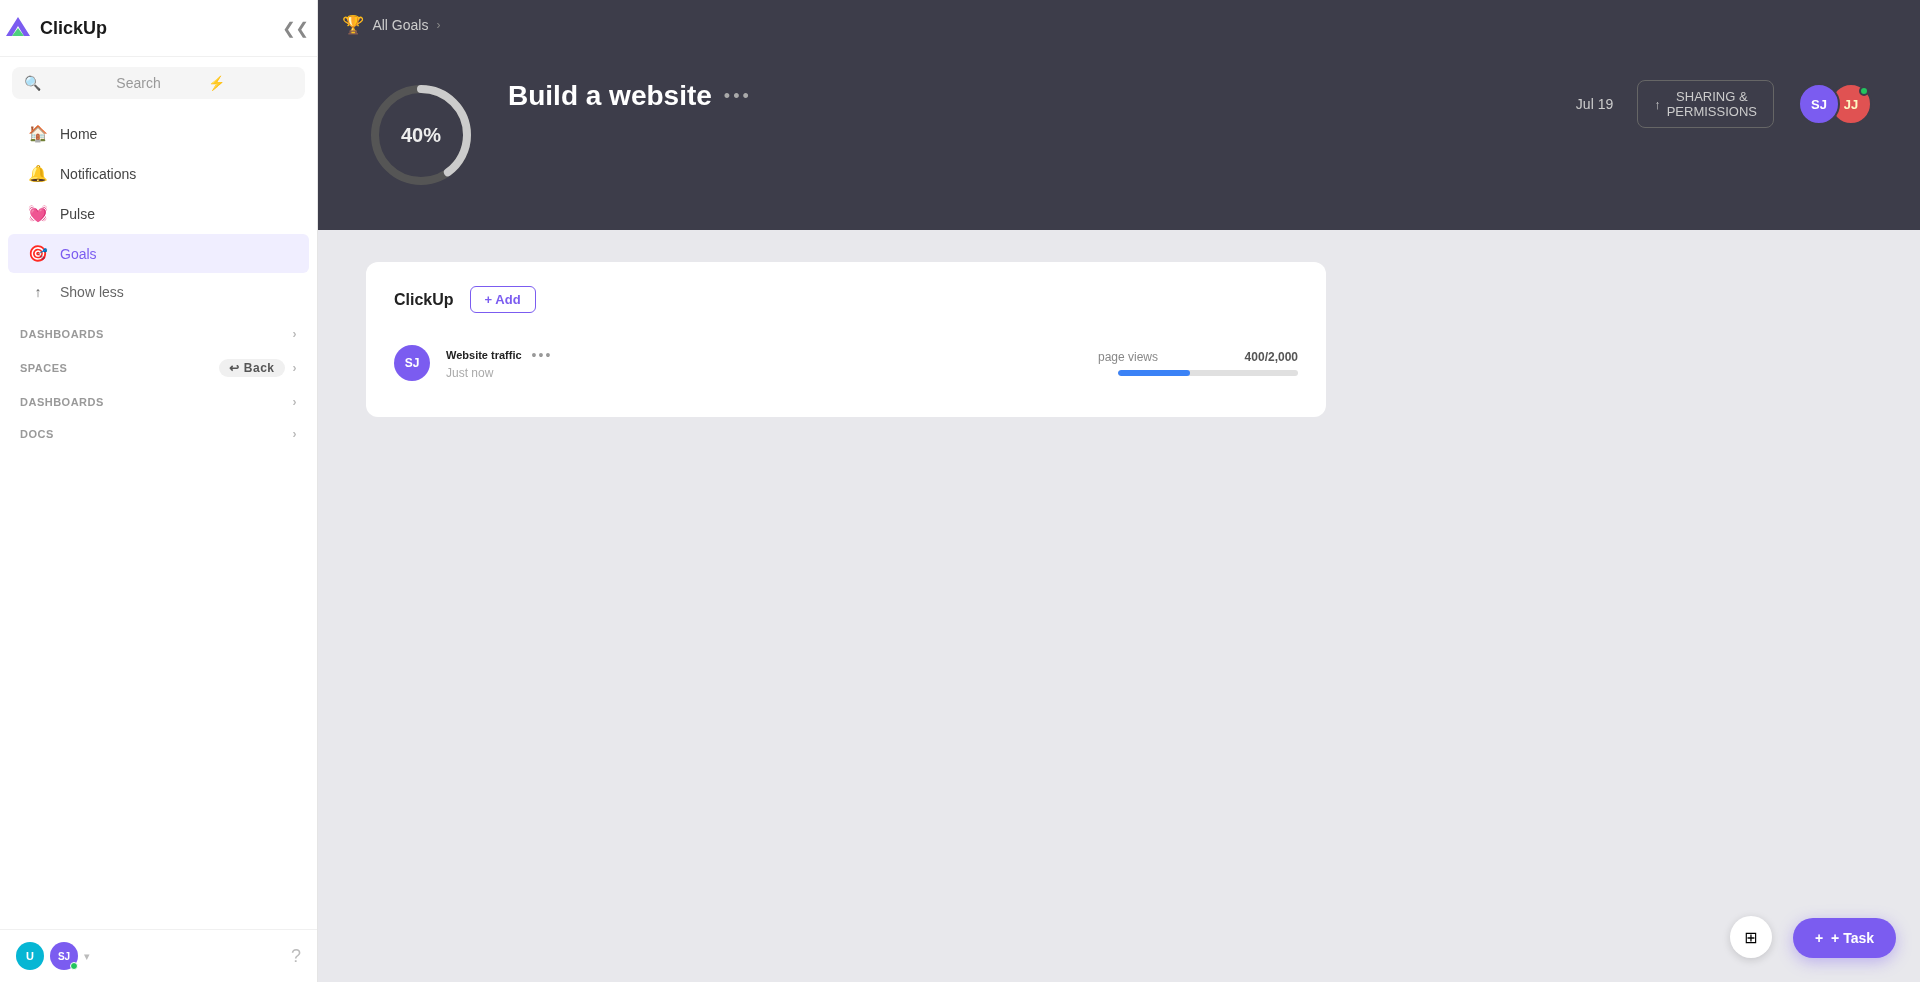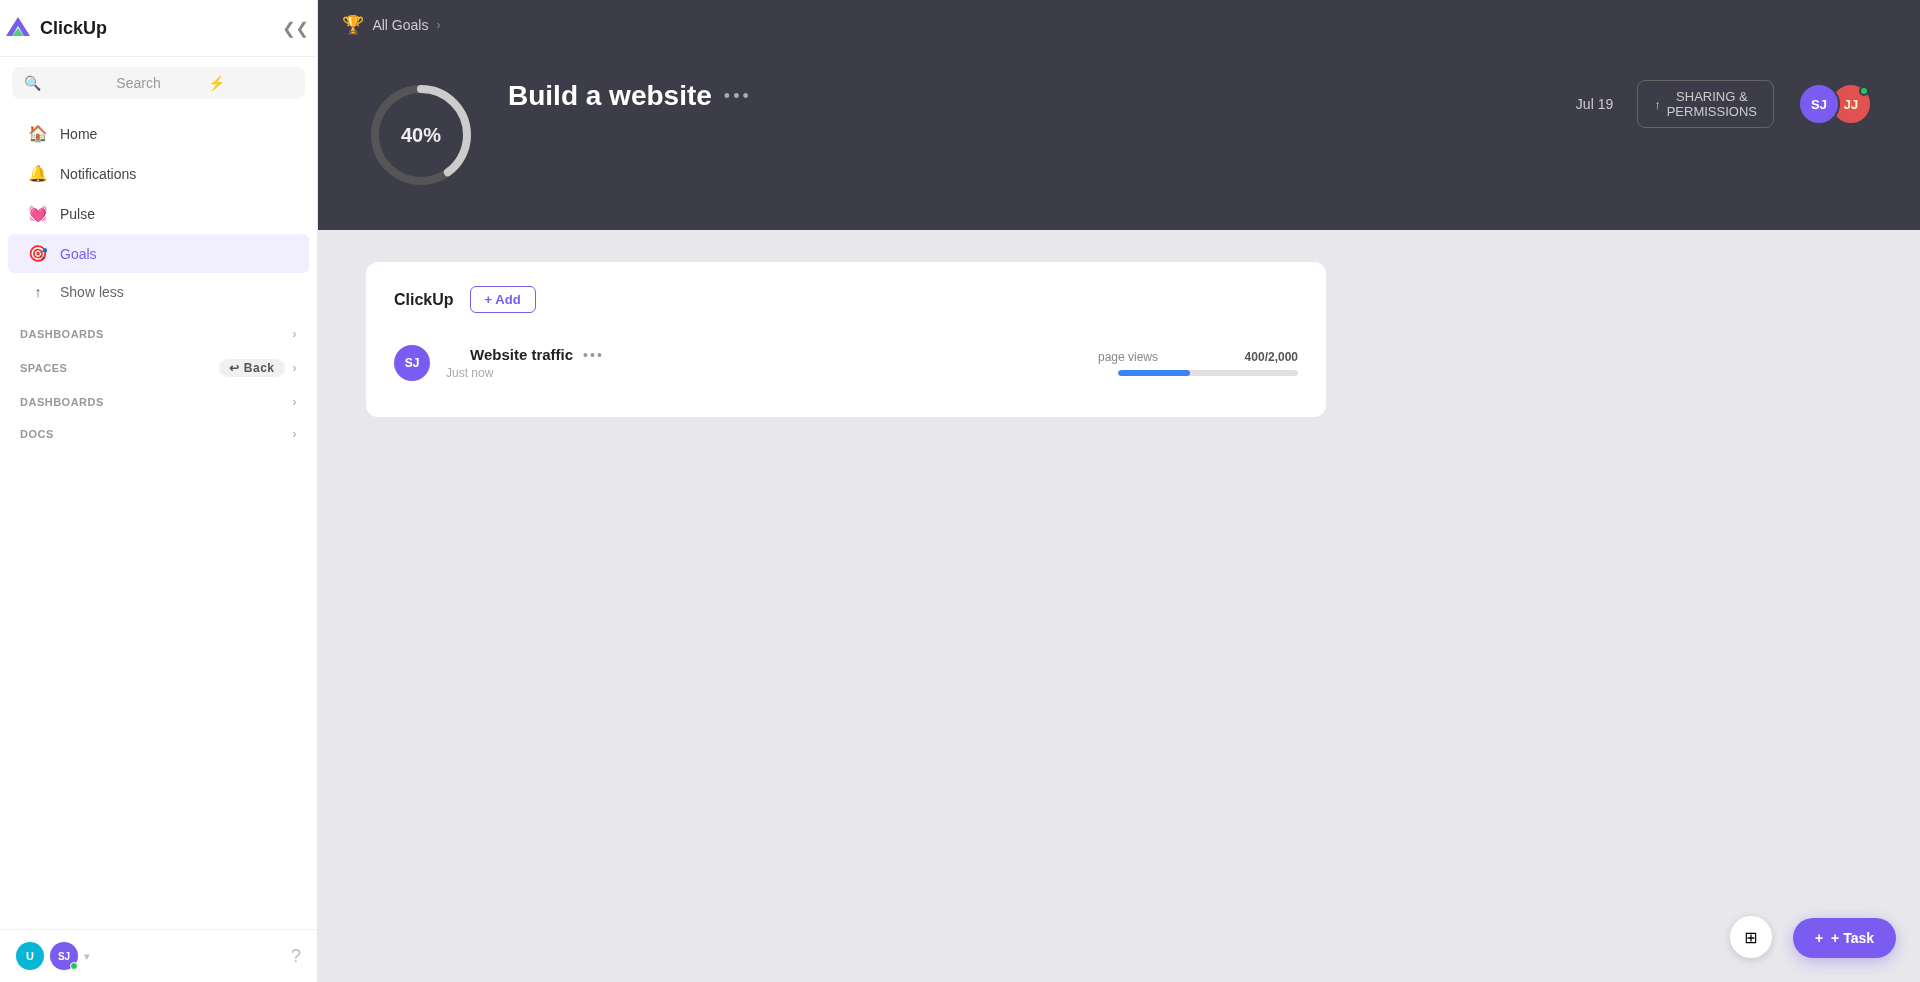--- a/index.html
+++ b/index.html
@@ -348,24 +348,23 @@
       flex-shrink: 0;
     }
     .target-info { flex: 1; }
     .target-name-row {
       display: flex;
       align-items: center;
       gap: 10px;
       margin-bottom: 3px;
     }
     .target-name {
-      font-size: 15px;
+      font-size: 11px;
       font-weight: 600;
       color: #222;
-      margin-left: 24px;
     }
     .target-more { color: #999; font-size: 14px; letter-spacing: 2px; cursor: pointer; }
     .target-time { color: #aaa; font-size: 12px; }
     .target-progress-area {
       display: flex;
       flex-direction: column;
       align-items: flex-end;
       gap: 6px;
       min-width: 200px;
     }

